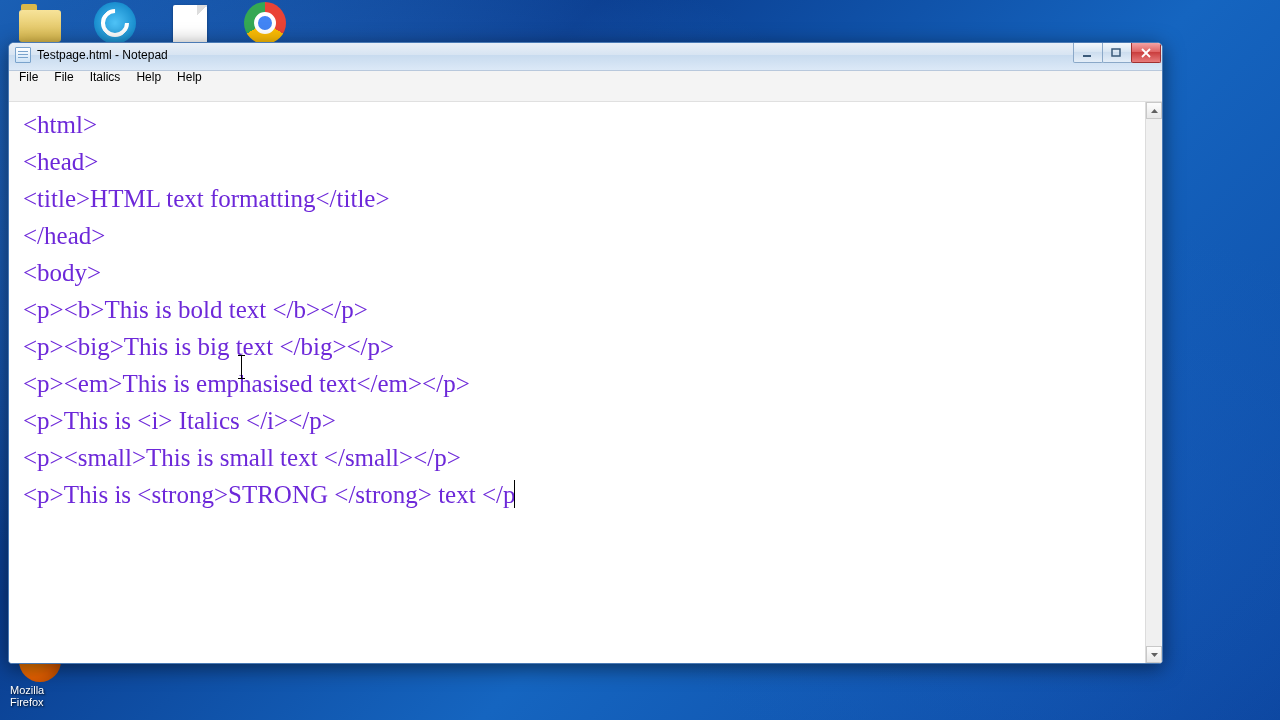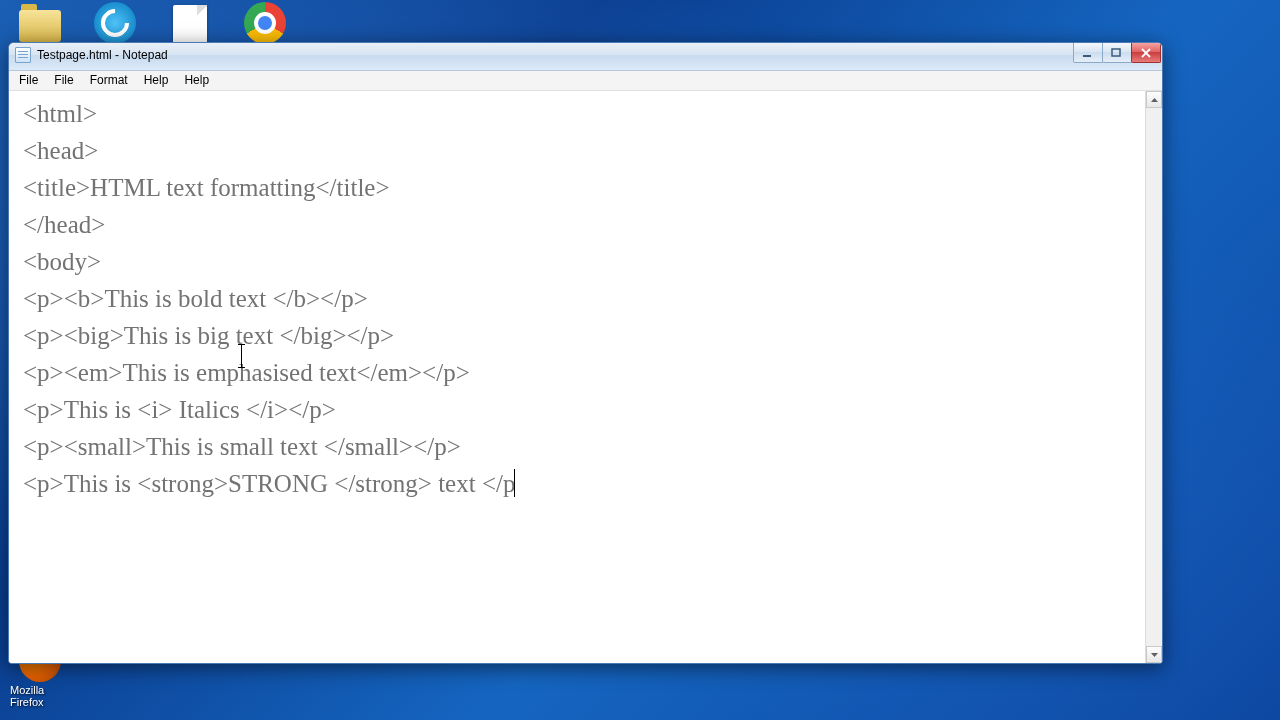--- a/index.html
+++ b/index.html
@@ -101,38 +101,38 @@
     background: linear-gradient(#f5a3a3, #e06565 45%, #c83a3a 46%, #e87b7b);
     border-color: #a03030;
     color: #fff;
   }
   .win-btn svg { width: 12px; height: 10px; }
   
   .menubar {
     height: 20px;
     background: #f4f4f4;
     border-bottom: 1px solid #e0e0e0;
-    display: flex; align-items: flex-start;
-    padding: 0 2px;
+    display: flex; align-items: flex-end;
+    padding: 15px 2px;
     font-size: 12px;
   }
   .menu-item { padding: 2px 8px; cursor: default; }
   
   .client {
     flex: 1;
     display: flex;
     background: #fff;
   }
   .text-area {
     flex: 1;
     padding: 4px 6px 4px 14px;
     font-family: "Segoe Script", "Comic Sans MS", cursive;
     font-size: 25px;
     line-height: 37px;
-    color: #737373;
+    color: #6d28d9;
     white-space: pre;
     overflow: hidden;
     position: relative;
   }
   .text-area .cursor {
     display: inline-block;
     width: 1px; height: 28px;
     background: #000;
     vertical-align: text-bottom;
     margin-left: -1px;
@@ -204,21 +204,21 @@
           <svg viewBox="0 0 12 10">
               <path d="M2 1 L10 9 M10 1 L2 9" stroke="currentColor" stroke-width="1.8"></path>
             </svg>
         </div>
       </div>
     </div>
 
     <div class="menubar">
       <div class="menu-item">File</div>
       <div class="menu-item">File</div>
-      <div class="menu-item">Format</div>
+      <div class="menu-item">Italics</div>
       <div class="menu-item">Help</div>
       <div class="menu-item">Help</div>
     </div>
 
     <div class="client">
       <div class="text-area" id="text-area"><div>&lt;html&gt;</div><div>&lt;head&gt;</div><div>&lt;title&gt;HTML text formatting&lt;/title&gt;</div><div>&lt;/head&gt;</div><div>&lt;body&gt;</div><div>&lt;p&gt;&lt;b&gt;This is bold text &lt;/b&gt;&lt;/p&gt;</div><div>&lt;p&gt;&lt;big&gt;This is big text &lt;/big&gt;&lt;/p&gt;</div><div>&lt;p&gt;&lt;em&gt;This is emphasised text&lt;/em&gt;&lt;/p&gt;</div><div>&lt;p&gt;This is &lt;i&gt; Italics &lt;/i&gt;&lt;/p&gt;</div><div>&lt;p&gt;&lt;small&gt;This is small text &lt;/small&gt;&lt;/p&gt;</div><div>&lt;p&gt;This is &lt;strong&gt;STRONG &lt;/strong&gt; text &lt;/p<span class="cursor"></span></div><div class="ibeam-cursor" style="top: 253px; left: 232px;"></div></div>
       <div class="vscrollbar">
         <div class="scroll-btn">
           <svg width="9" height="6" viewBox="0 0 9 6">
               <path d="M4.5 1 L8 5 L1 5 Z" fill="#606060"></path>

